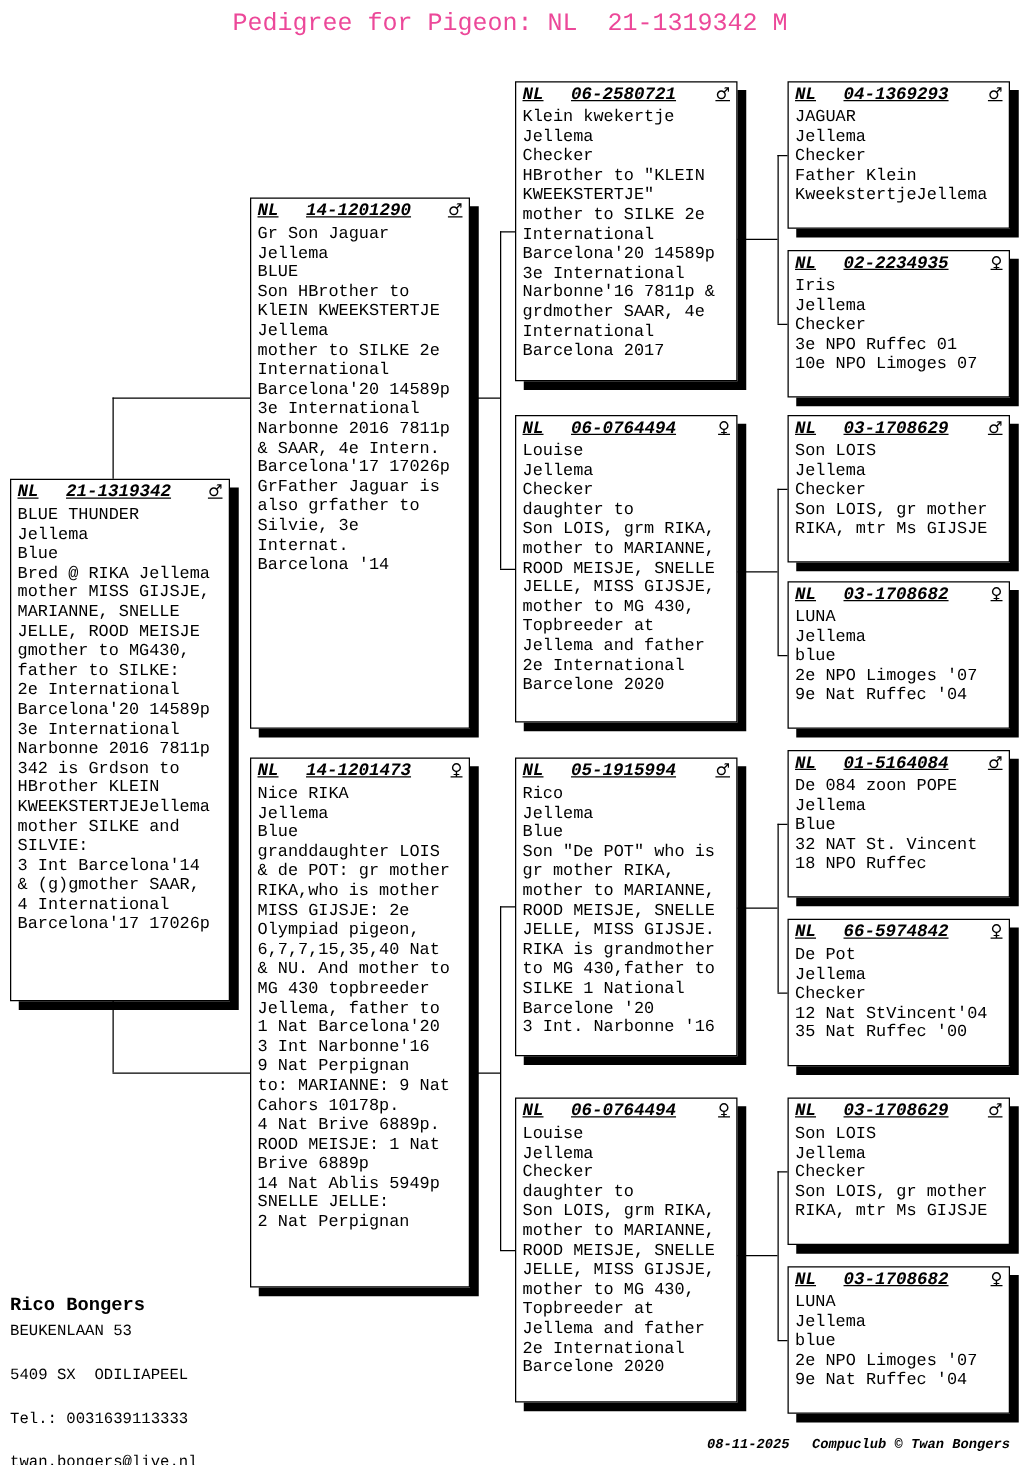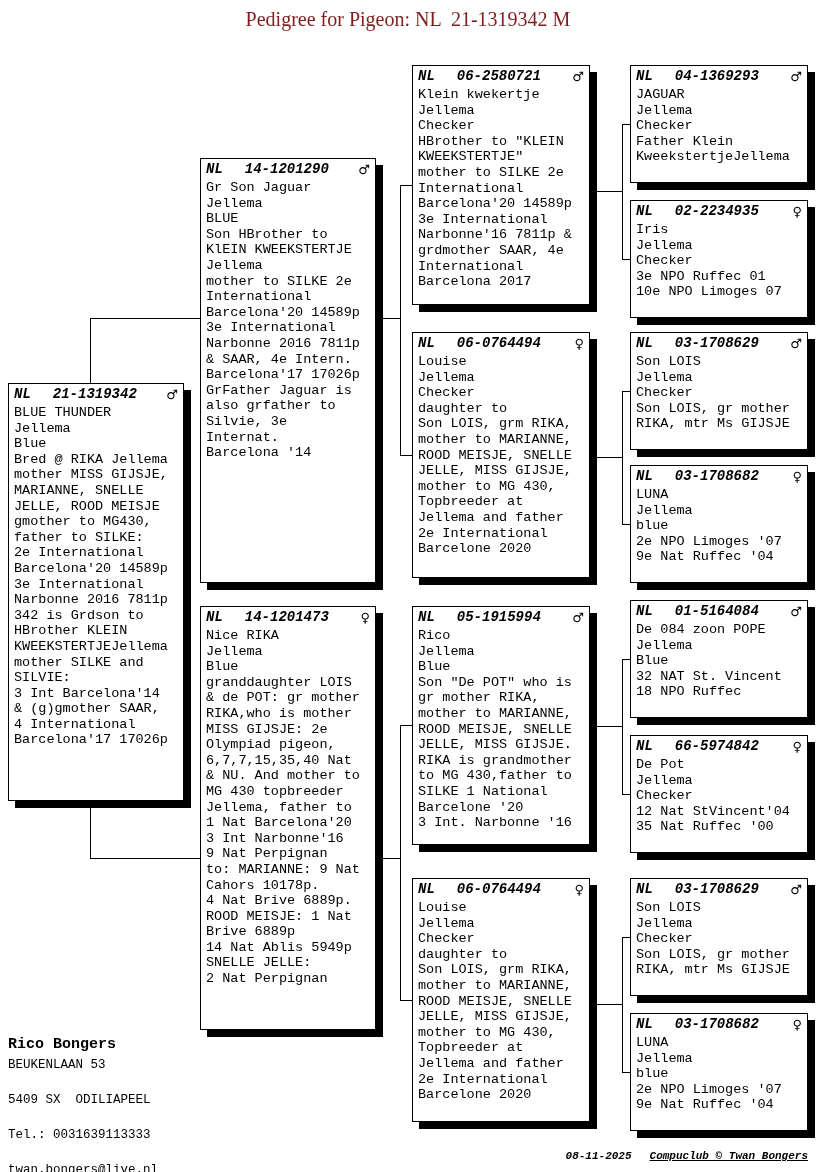--- a/index.html
+++ b/index.html
@@ -3,32 +3,33 @@
 <meta charset="utf-8">
 <style>
   html,body { margin:0; padding:0; background:#ffffff; }
   .page {
     position:relative; width:816px; height:1172px; background:#ffffff;
     font-family:"Liberation Mono", monospace; color:#000;
     overflow:hidden;
   }
   .title {
     position:absolute; top:8px; left:0; width:100%; text-align:center;
-    font-family:Liberation Serif, serif; font-size:20px; color:#7f1d1d;
+    font-family:Liberation Mono, monospace; font-size:20px; color:#ec4899;
     white-space:pre;
   }
   .pbox {
     position:absolute; background:#ffffff; border:1px solid #000;
     box-shadow:7px 7px 0 #000; box-sizing:border-box;
   }
   .pbox-header {
-    display:flex; align-items:flex-end;
+    display:flex; align-items:flex-start;
     padding:2px 5px 0 5px;
     font-weight:bold; font-style:italic; font-size:14px; line-height:16px;
     white-space:pre;
+    text-decoration:underline;
   }
   .pbox-header .ring { margin-left:22px; }
   .pbox-header .sex {
     margin-left:auto; font-style:normal; font-weight:bold;
     font-family:"DejaVu Sans", sans-serif; font-size:13px; line-height:15px;
   }
   .pbox-body {
     padding:3px 4px 0 5px;
     font-size:13.5px; line-height:15.6px; white-space:pre;
   }
@@ -40,21 +41,21 @@
     font-weight:bold; font-size:15px; white-space:pre;
   }
   .owner-lines {
     position:absolute; left:8px; top:1057px;
     font-size:12.5px; line-height:17.5px; white-space:pre;
   }
   .footer-right {
     position:absolute; right:8px; top:1138px;
     font-size:11px; font-weight:bold; font-style:italic; white-space:pre;
   }
-  .footer-right .credit { margin-left:18px;text-decoration:underline; }
+  .footer-right .credit { margin-left:18px; }
 </style>
 </head>
 <body>
 
 <div class="page">
 
   <div class="title">Pedigree for Pigeon: NL  21-1319342 M</div>
 
   <div class="pbox" style="left:8px;top:383px;width:176px;height:418px">
     <div class="pbox-header">

